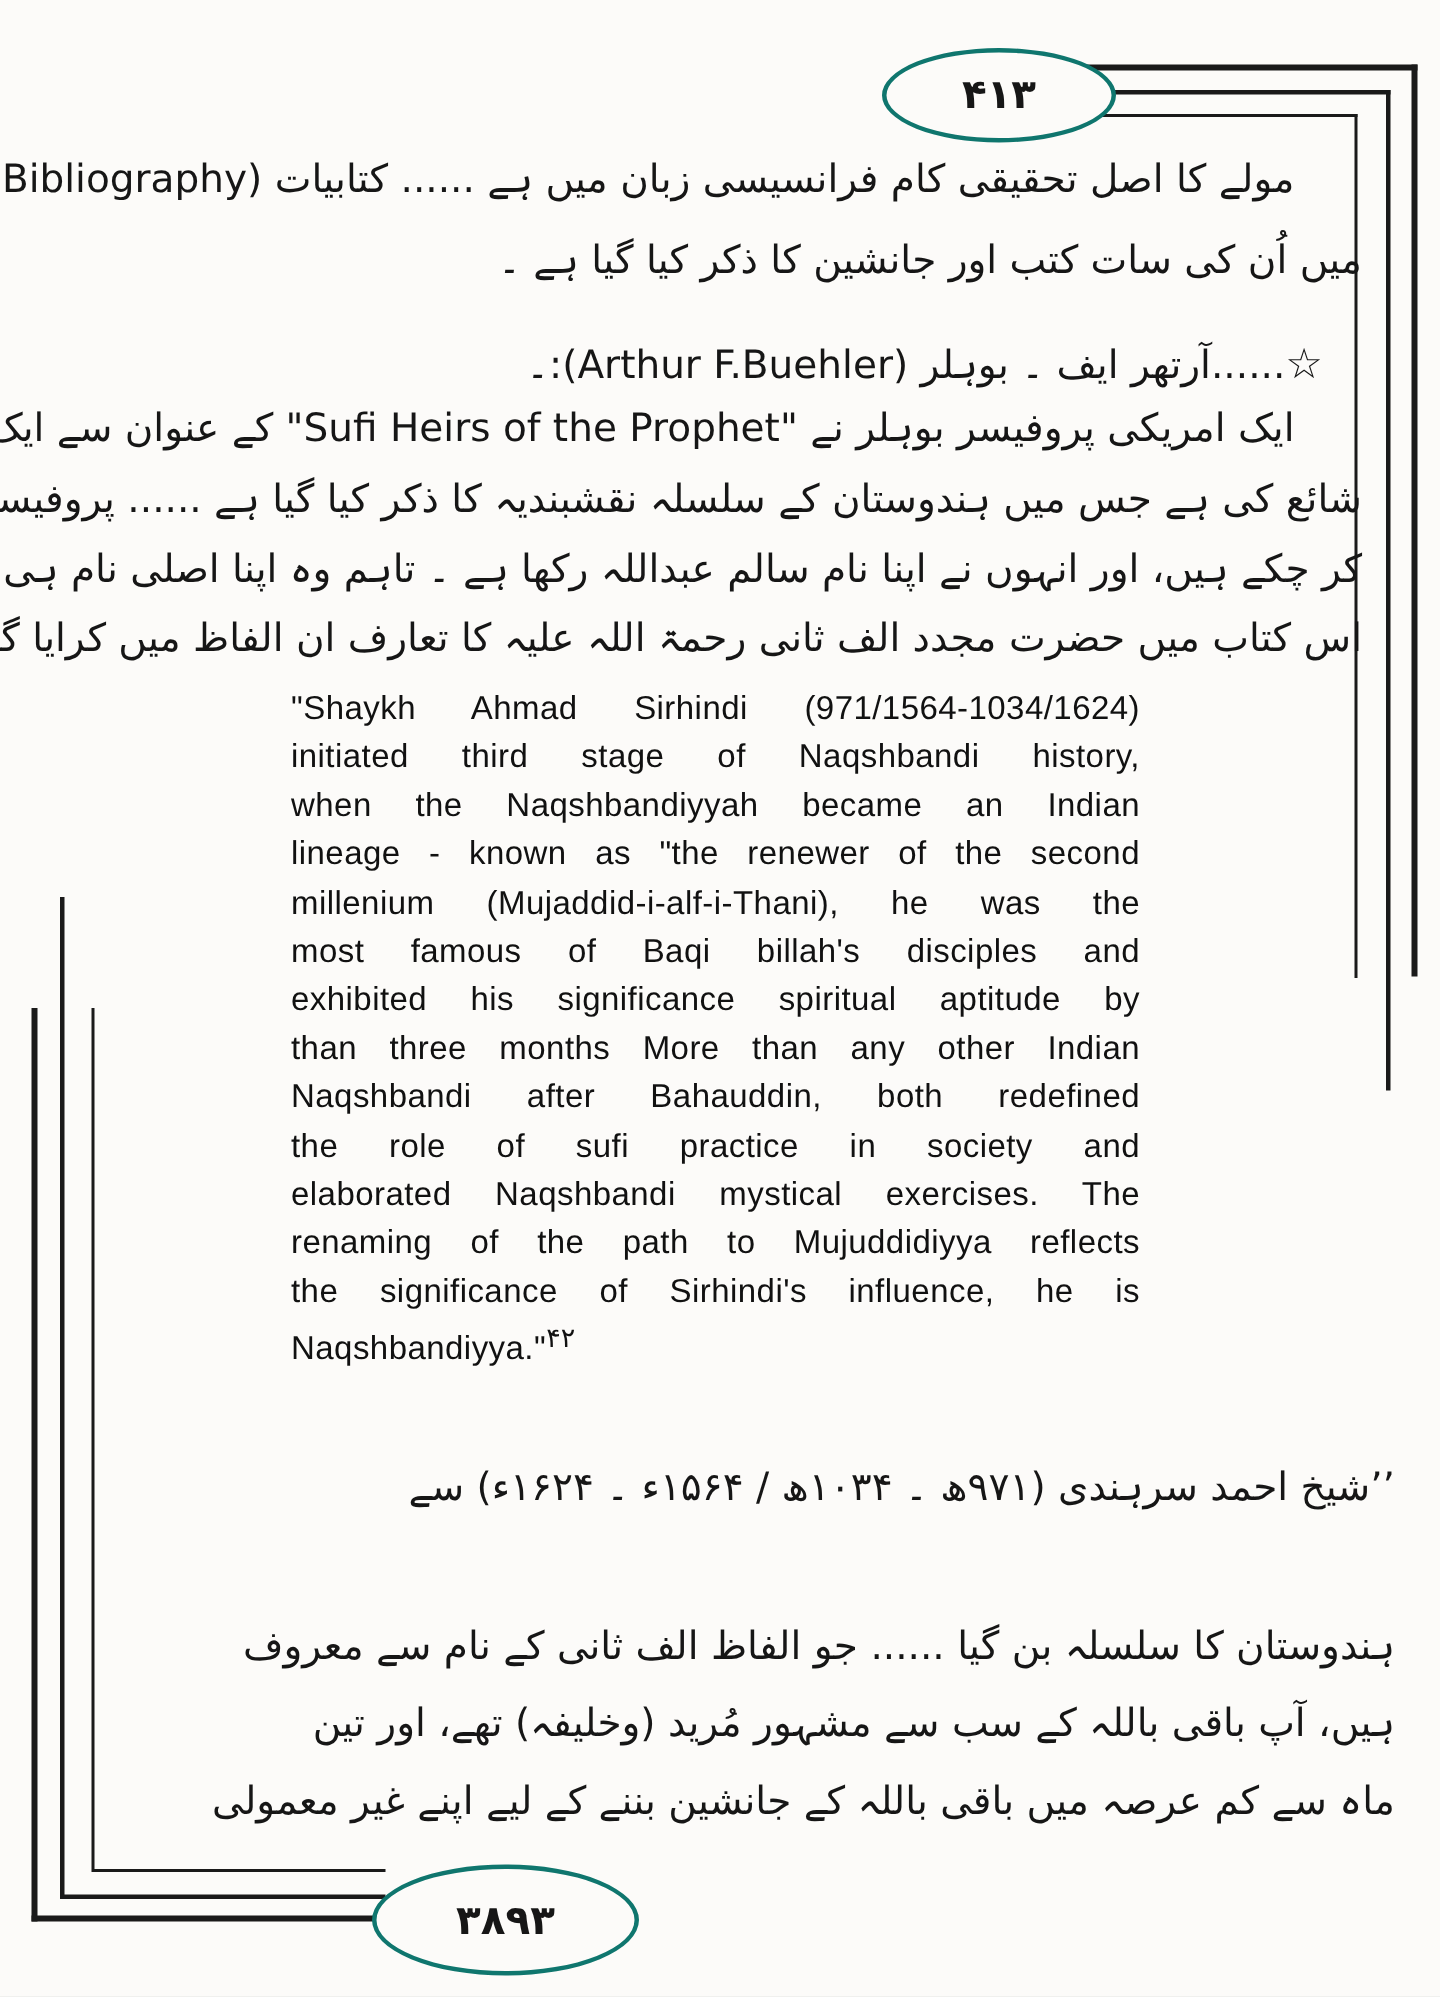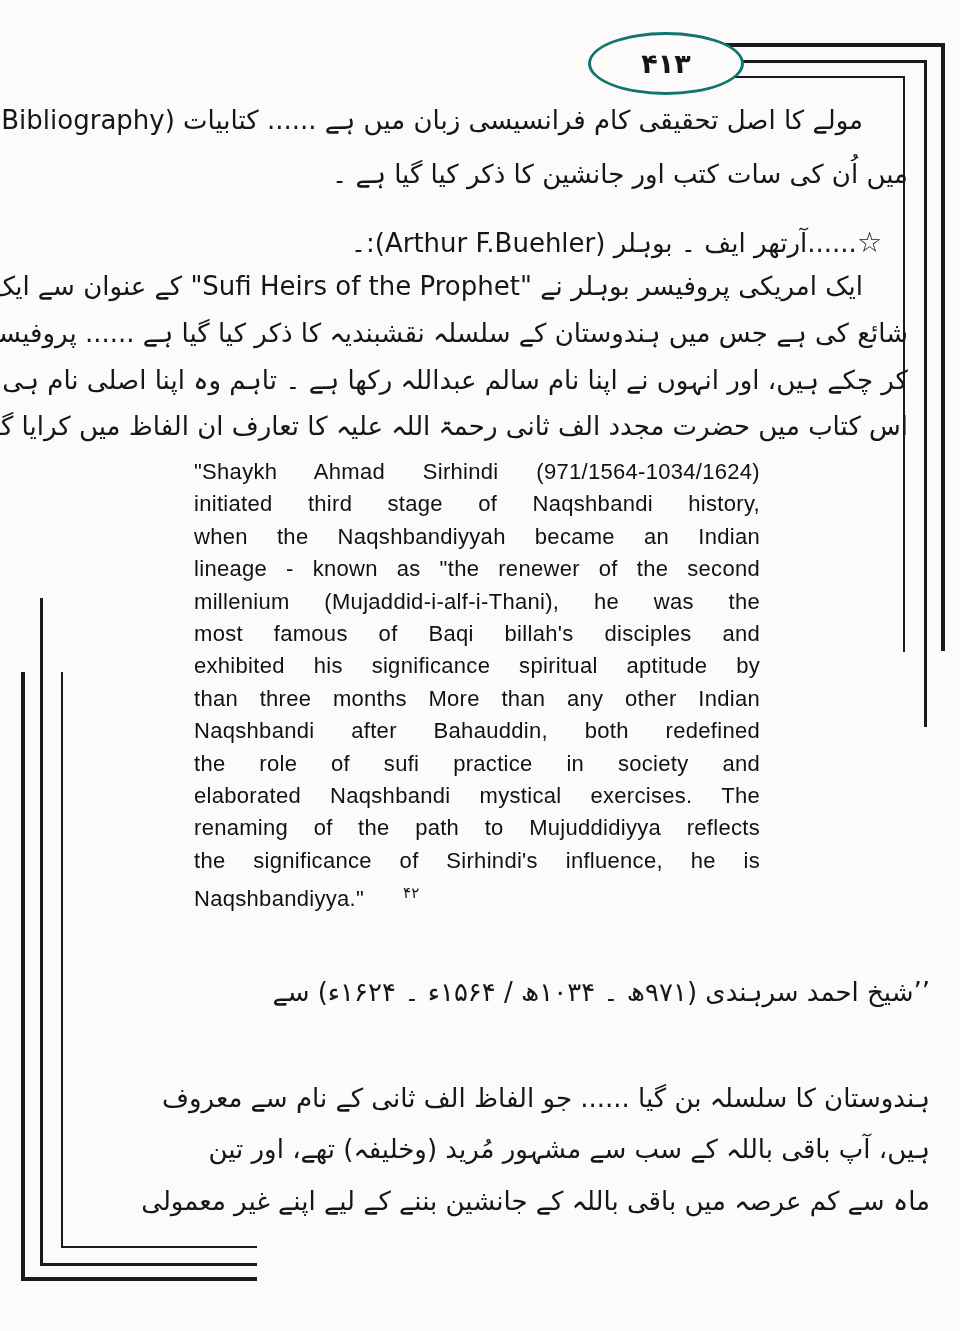--- a/index.html
+++ b/index.html
@@ -56,24 +56,23 @@
   .en-line {
     text-align: justify;
     text-align-last: justify;
     height: 32.4px;
     white-space: nowrap;
   }
   .en-line.last {
     text-align-last: left;
   }
   .en-line sup {
-    font-size: 15px;
+    font-size: 18px;
     font-family: "DejaVu Sans", sans-serif;
     letter-spacing: 0;
-    margin-left: 39px;
   }
 </style>
 </head>
 <body>
 
 <div class="page">
 
   <div class="frame-line" style="left:705px; top:43px; width:240px; height:4px;"></div>
   <div class="frame-line" style="left:712px; top:60px; width:215px; height:3px;"></div>
   <div class="frame-line" style="left:733px; top:76px; width:172px; height:2px;"></div>
@@ -83,20 +82,23 @@
 
   <div class="frame-line" style="left:40px; top:598px; width:3px; height:668px;"></div>
   <div class="frame-line" style="left:21px; top:672px; width:4px; height:609px;"></div>
   <div class="frame-line" style="left:61px; top:672px; width:2px; height:576px;"></div>
   <div class="frame-line" style="left:62px; top:1246px; width:195px; height:2px;"></div>
   <div class="frame-line" style="left:41px; top:1263px; width:216px; height:3px;"></div>
   <div class="frame-line" style="left:21px; top:1277px; width:236px; height:4px;"></div>
 
   <div class="oval" style="left:588px; top:32px; width:150px; height:57px;">
     <span>۴۱۳</span>
+  </div>
+  <div class="oval" style="left:248px; top:1243px; width:172px; height:68px;">
+    <span>۳۸۹۳</span>
   </div>
 
   <div class="urdu-line indent" style="top:100px;">مولے کا اصل تحقیقی کام فرانسیسی زبان میں ہے ...... کتابیات (Bibliography) کی بعض فہارس</div>
   <div class="urdu-line" style="top:154px;">میں اُن کی سات کتب اور جانشین کا ذکر کیا گیا ہے ۔</div>
 
   <div class="urdu-line heading-line" style="top:208px; right:78px;margin-top:13px;">
     <span class="star-glyph">☆</span><span>......</span><span>آرتھر ایف ۔ بوہلر (Arthur F.Buehler):۔</span>
   </div>
 
   <div class="urdu-line indent" style="top:266px;">ایک امریکی پروفیسر بوہلر نے "Sufi Heirs of the Prophet" کے عنوان سے ایک کتاب</div>

